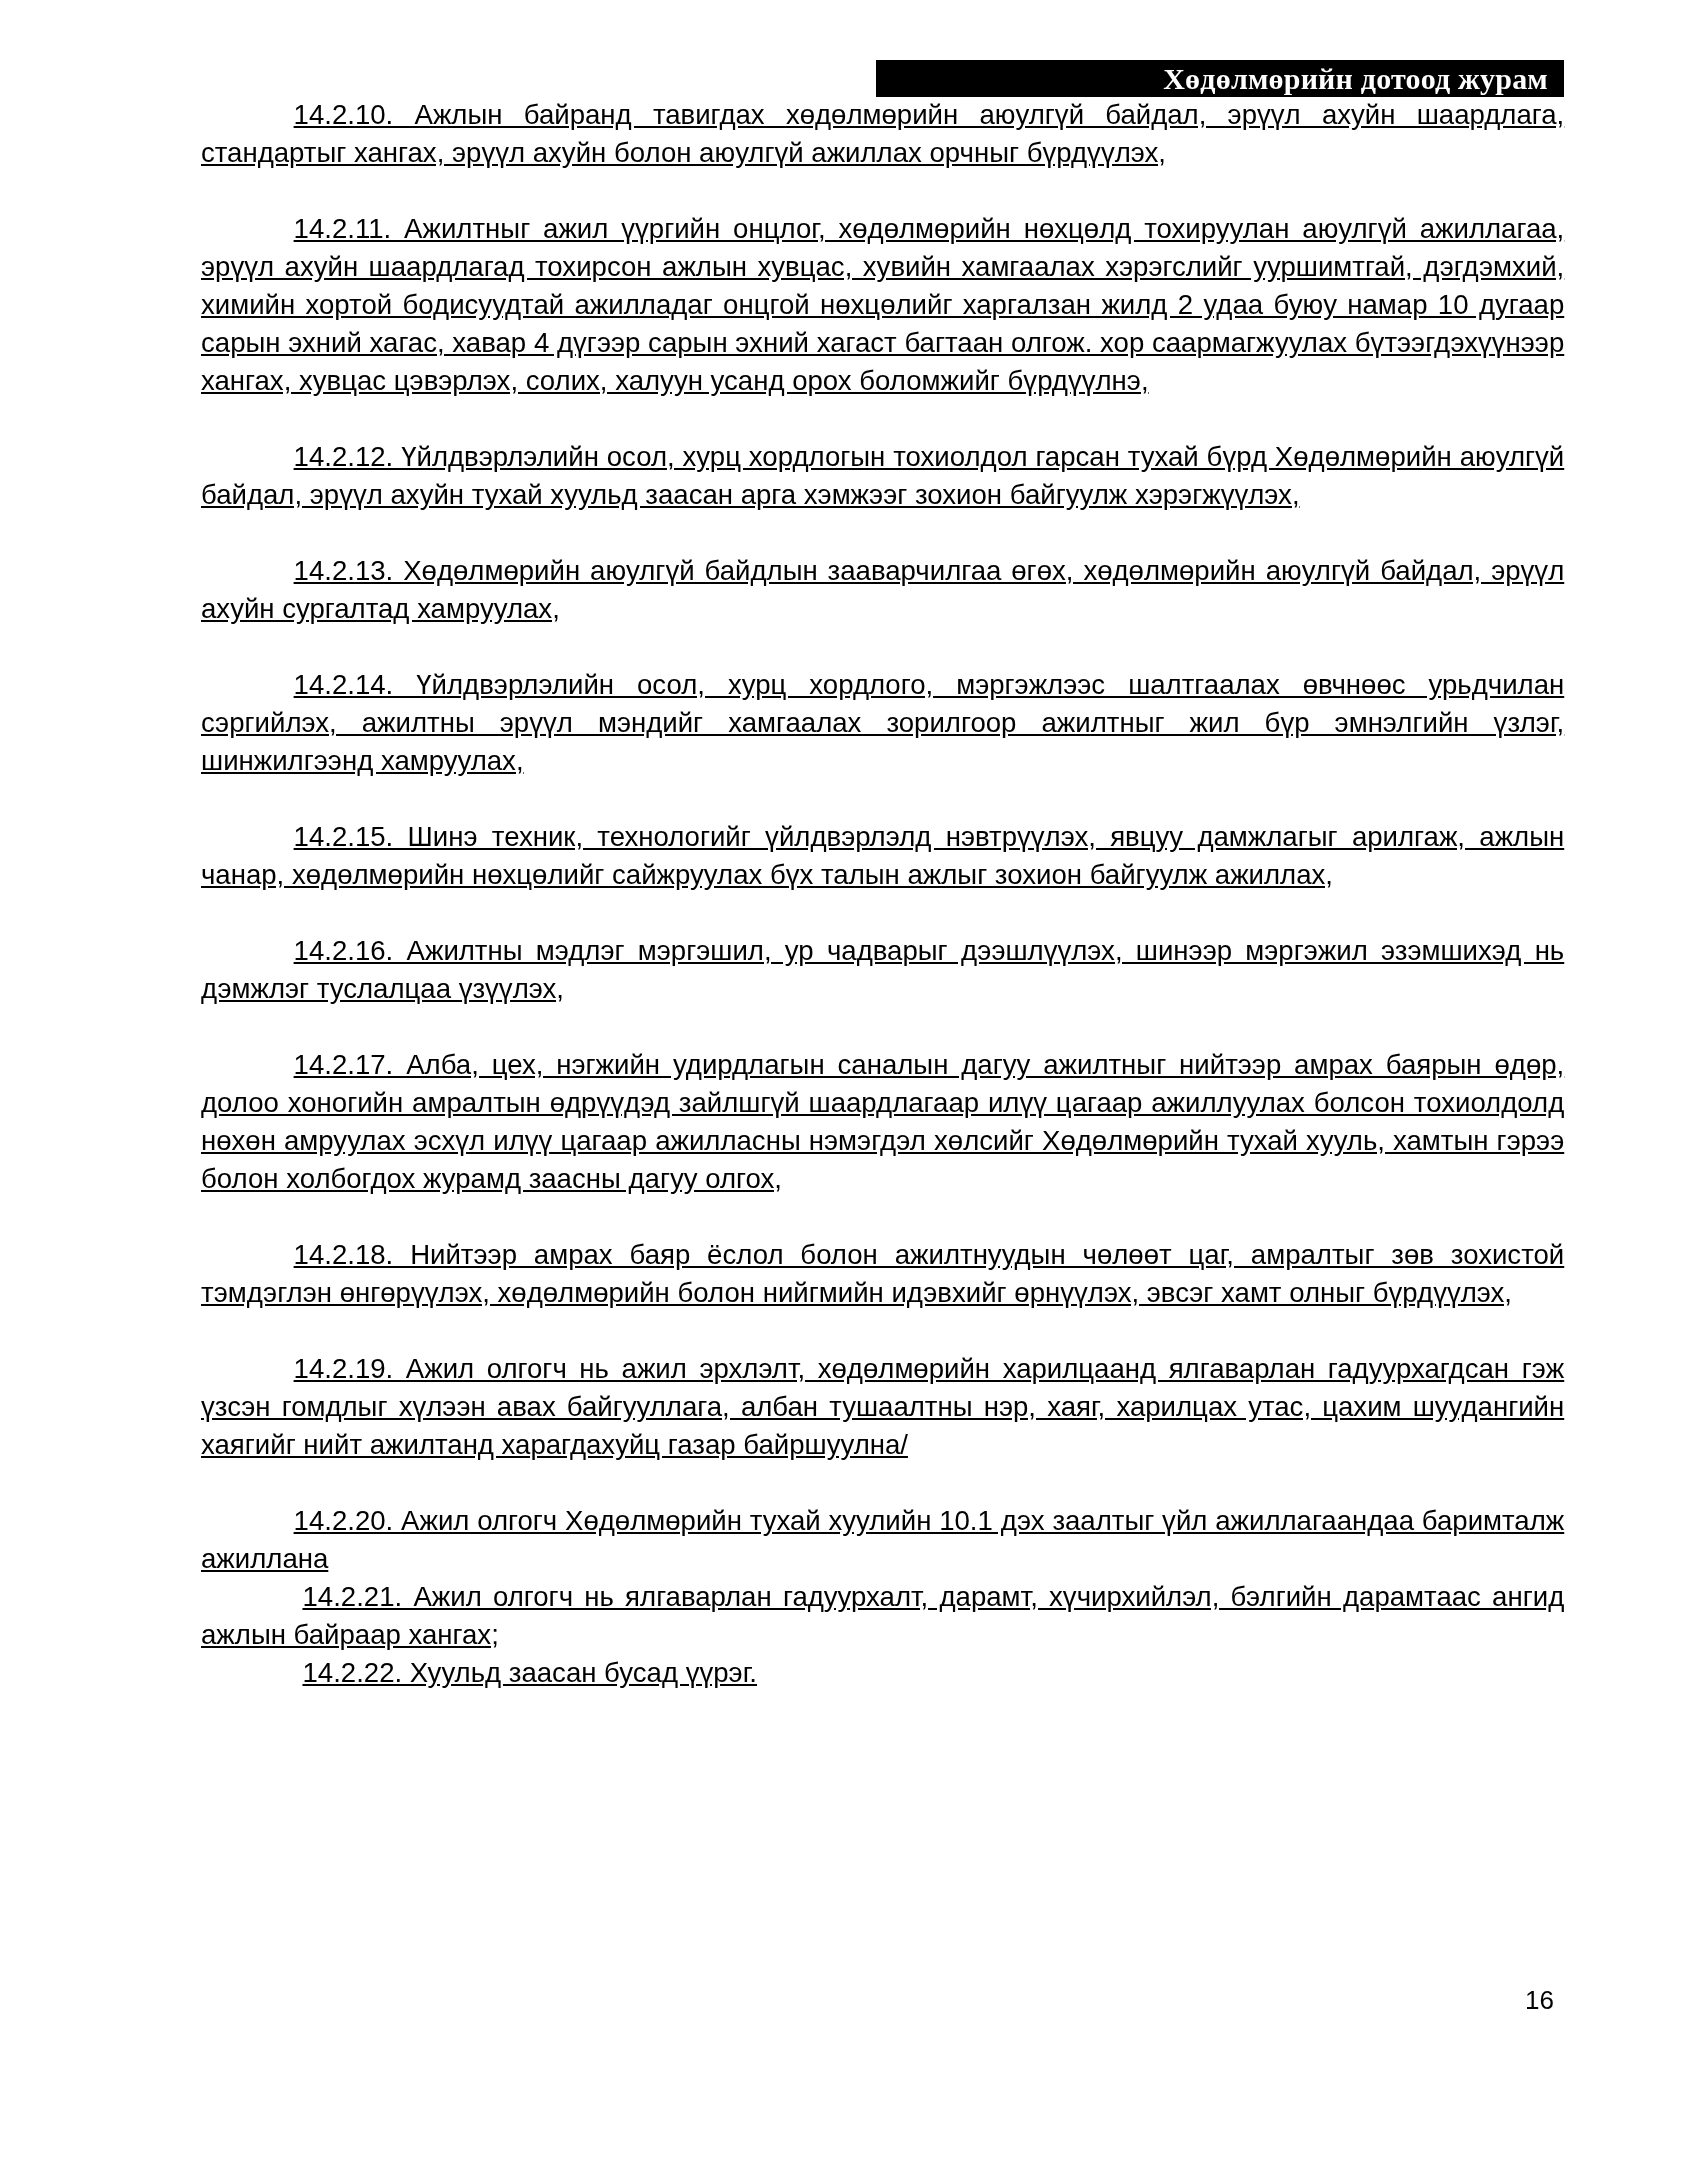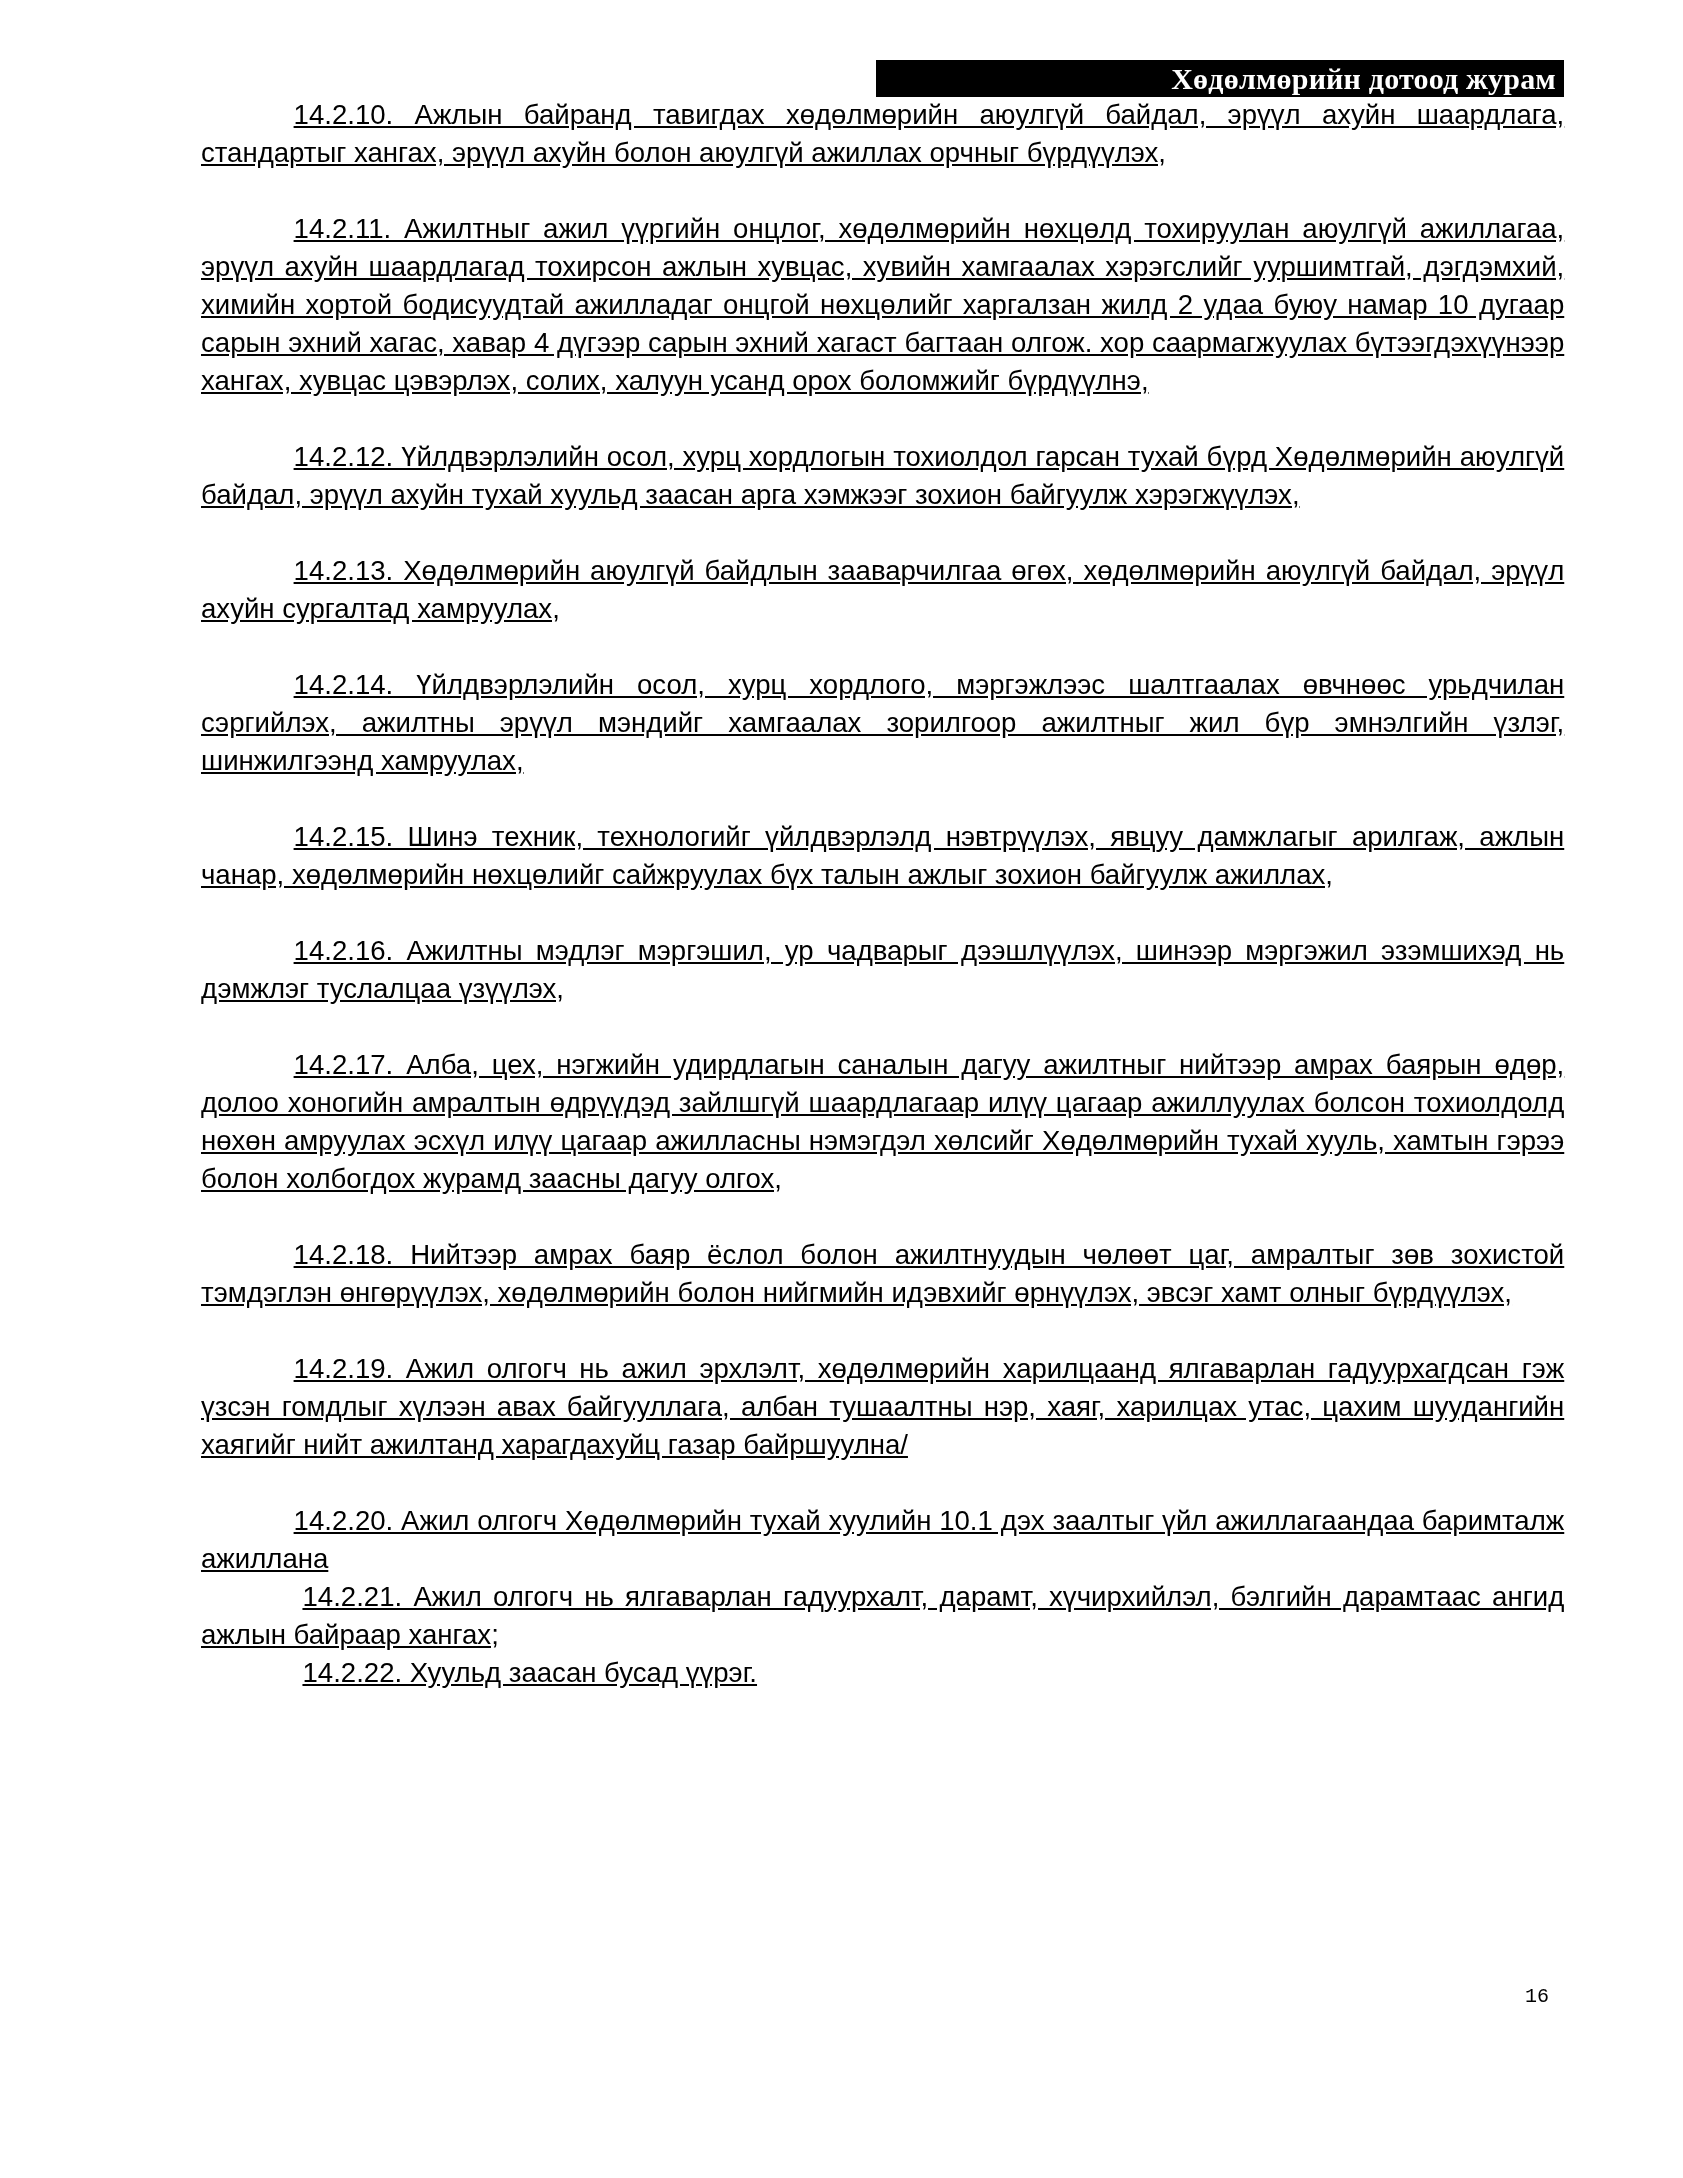--- a/index.html
+++ b/index.html
@@ -19,21 +19,21 @@
       position: absolute;
       left: 876px;
       top: 60px;
       width: 688px;
       height: 37px;
       background: #000000;
       display: flex;
       align-items: center;
       justify-content: flex-end;
       box-sizing: border-box;
-      padding-right: 8px;
+      padding-right: 16px;
     }
     .header-title {
       font-family: "Liberation Serif", serif;
       font-weight: bold;
       font-size: 30px;
       color: #ffffff;
       line-height: 1;
       letter-spacing: 0.2px;
     }
     .content {
@@ -56,22 +56,22 @@
     .para.no-gap {
       margin-bottom: 0;
     }
     .para.indent-extra-small {
       text-indent: 103px;
     }
     .page-number {
       position: absolute;
       left: 1525px;
       top: 1985px;
-      font-family: Liberation Mono, monospace;
-      font-size: 20px;
+      font-family: Liberation Sans, sans-serif;
+      font-size: 26px;
       color: #000000;
     }
   </style>
 </head>
 <body>
 
 <div class="header-bar">
   <span class="header-title">Хөдөлмөрийн дотоод журам</span>
 </div>
 

